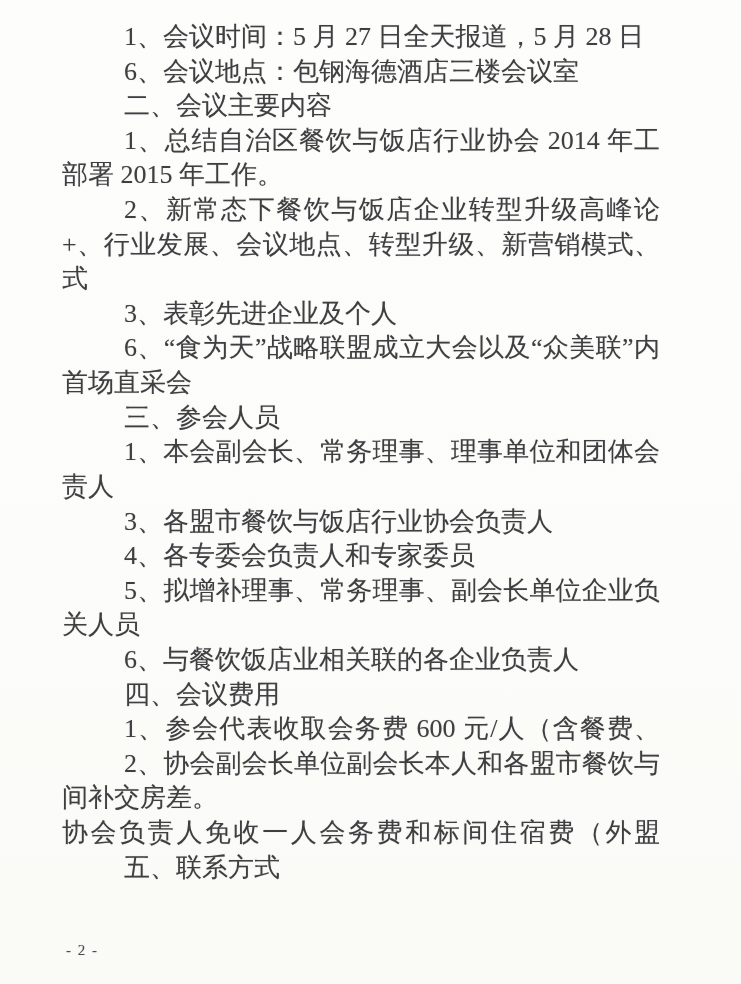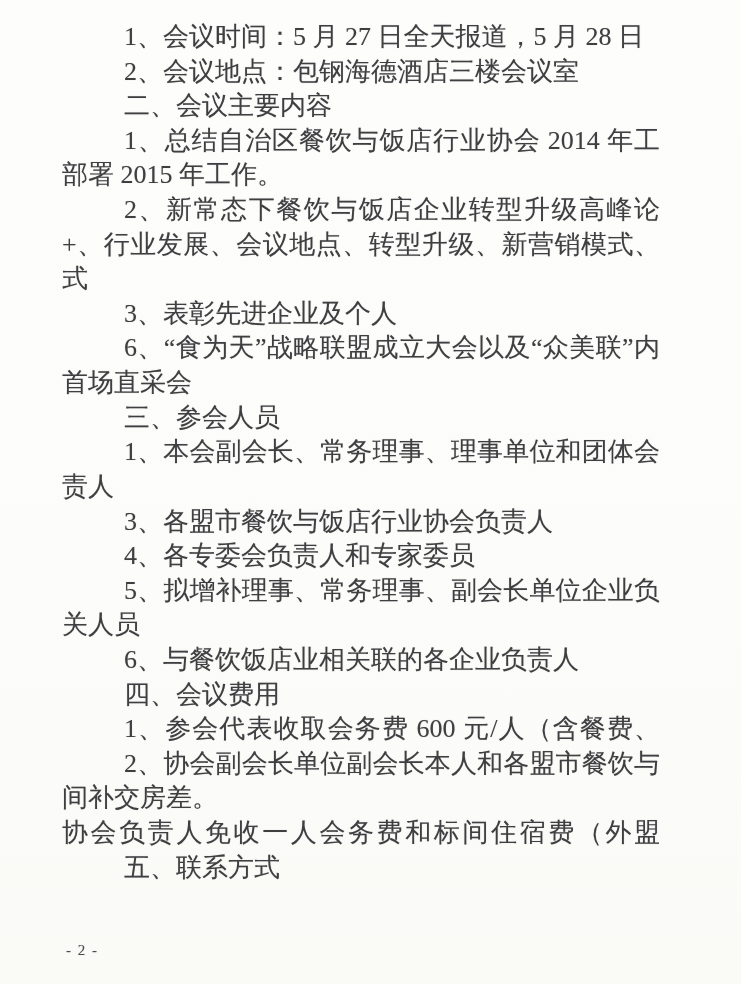--- a/index.html
+++ b/index.html
@@ -45,21 +45,21 @@
     color: #4a4a4c;
     text-shadow: 0 0 1px rgba(70,70,72,0.30);
   }
 </style>
 </head>
 <body>
 
 <div class="page">
   <div class="content">
     <div class="line ind">1、会议时间：5 月 27 日全天报道，5 月 28 日开会</div>
-    <div class="line ind">2、会议地点：包钢海德酒店三楼会议室</div>
+    <div class="line ind">6、会议地点：包钢海德酒店三楼会议室</div>
     <div class="line ind">二、会议主要内容</div>
     <div class="line ind just">1、总结自治区餐饮与饭店行业协会 2014 年工作，安排</div>
     <div class="line">部署 2015 年工作。</div>
     <div class="line ind just">2、新常态下餐饮与饭店企业转型升级高峰论坛：互联网</div>
     <div class="line just">+、行业发展、会议地点、转型升级、新营销模式、新商业模</div>
     <div class="line">式</div>
     <div class="line ind">3、表彰先进企业及个人</div>
     <div class="line ind just">6、“食为天”战略联盟成立大会以及“众美联”内蒙古</div>
     <div class="line">首场直采会</div>
     <div class="line ind">三、参会人员</div>

